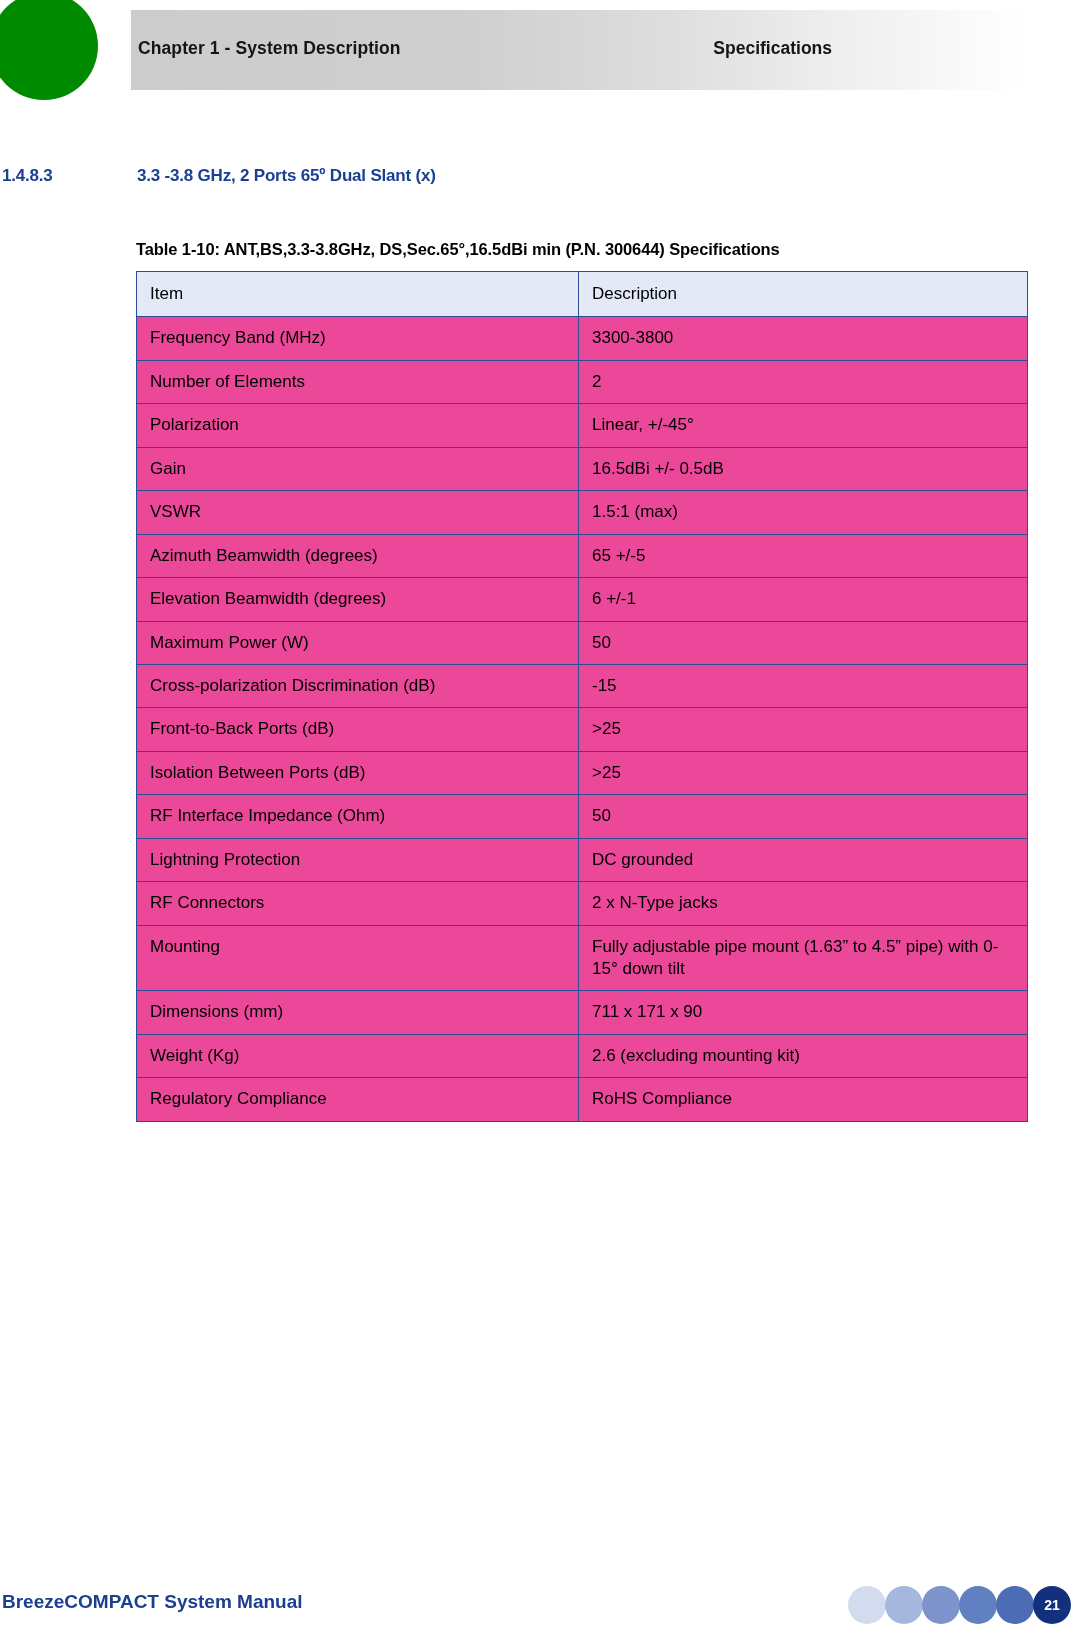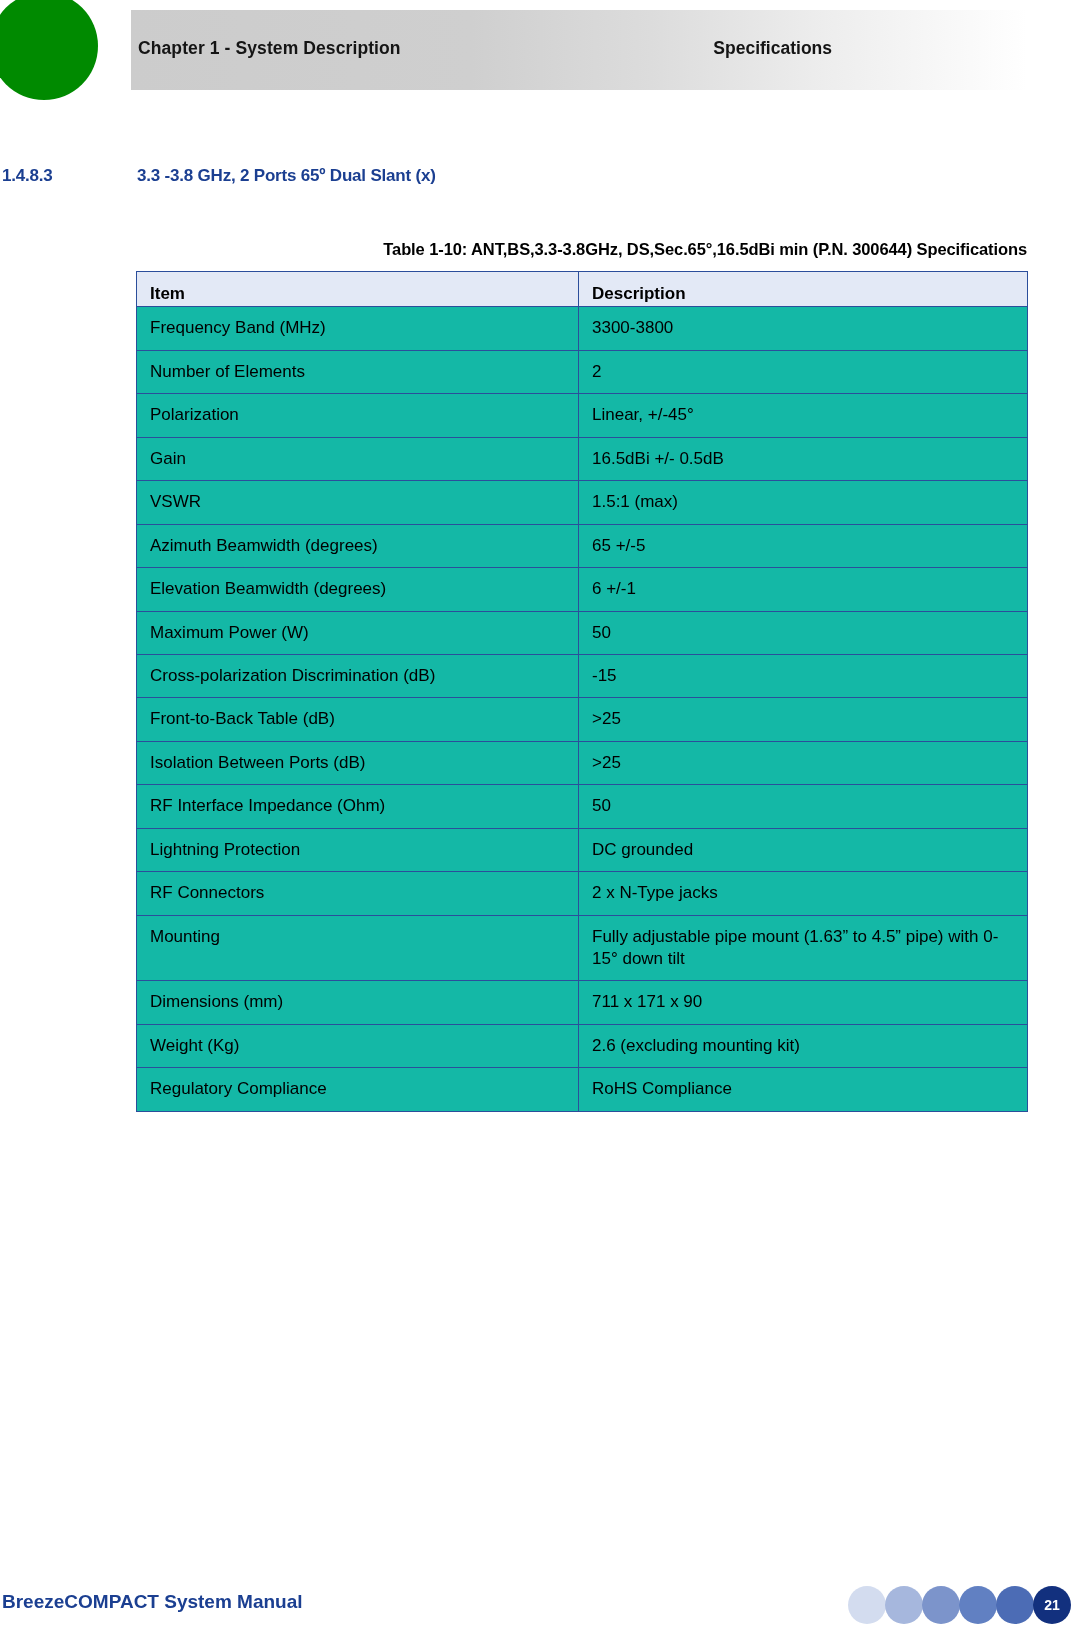--- a/index.html
+++ b/index.html
@@ -90,21 +90,21 @@
   .table-wrap {
     position: absolute;
     left: 136px;
     top: 240px;
     width: 891px;
   }
   .table-caption {
     font-size: 16.5px;
     font-weight: bold;
     color: #000000;
-    text-align: right;
+    text-align: left;
     padding-bottom: 12px;
     letter-spacing: -0.1px;
     white-space: nowrap;
   }
   table.spec {
     border-collapse: collapse;
     width: 891px;
     table-layout: fixed;
     border: 1px solid #2b4e9b;
   }
@@ -114,27 +114,27 @@
     border: 1px solid #2b4e9b;
     padding: 10px 12px 10px 13px;
     font-size: 17px;
     line-height: 1.32;
     vertical-align: top;
     text-align: left;
     color: #000000;
   }
   table.spec thead th {
     background: #e3e9f6;
-    font-weight: bold;
+    font-weight: normal;
     font-size: 17px;
     padding-top: 11px;
-    padding-bottom: 1px;
+    padding-bottom: 11px;
   }
   table.spec tbody td {
-    background: #14b8a6;
+    background: #ec4899;
     height: 20px;
   }
 
   
   .page-footer {
     position: absolute;
     left: 0;
     bottom: 0;
     width: 1077px;
     height: 90px;
@@ -231,21 +231,21 @@
         </tr>
         <tr>
           <td>Maximum Power (W)</td>
           <td>50</td>
         </tr>
         <tr>
           <td>Cross-polarization Discrimination (dB)</td>
           <td>-15</td>
         </tr>
         <tr>
-          <td>Front-to-Back Table (dB)</td>
+          <td>Front-to-Back Ports (dB)</td>
           <td>&gt;25</td>
         </tr>
         <tr>
           <td>Isolation Between Ports (dB)</td>
           <td>&gt;25</td>
         </tr>
         <tr>
           <td>RF Interface Impedance (Ohm)</td>
           <td>50</td>
         </tr>

